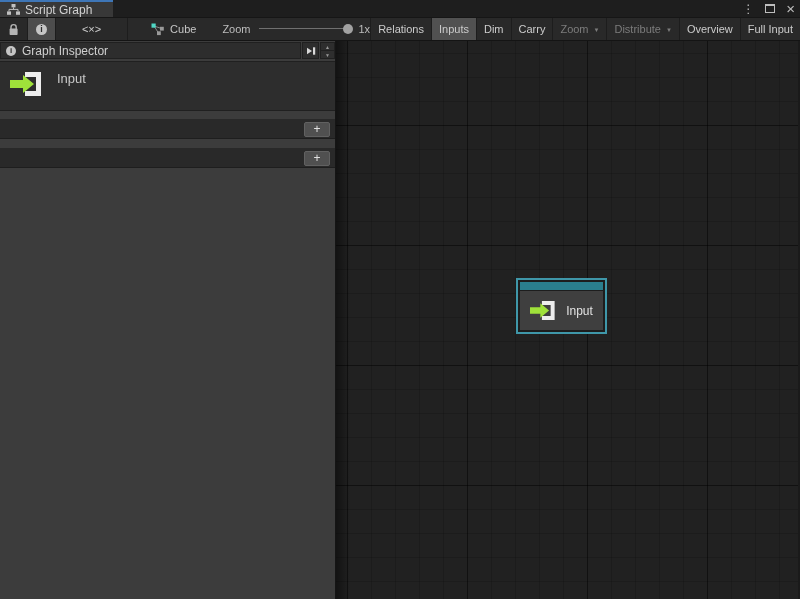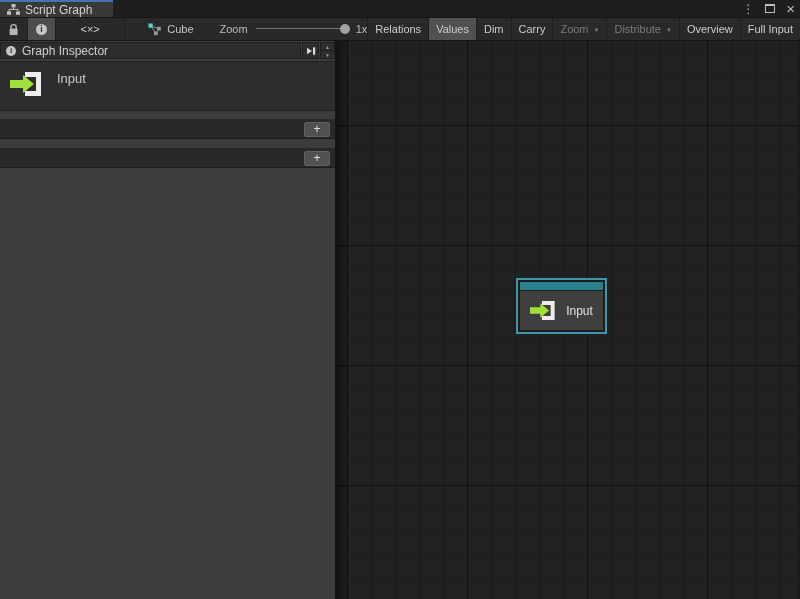--- a/index.html
+++ b/index.html
@@ -152,21 +152,21 @@
       <span>1x</span>
     </div>
 
     <div class="tb-spacer"></div>
 
     <div class="rgroup">
       <div class="rbtn">
           <span>Relations</span>
         </div>
       <div class="rbtn active">
-          <span>Values</span>
+          <span>Inputs</span>
         </div>
       <div class="rbtn">
           <span>Dim</span>
         </div>
       <div class="rbtn">
           <span>Carry</span>
         </div>
       <div class="rbtn disabled">
         <span>Zoom</span>
         <span class="caret">▼</span>

